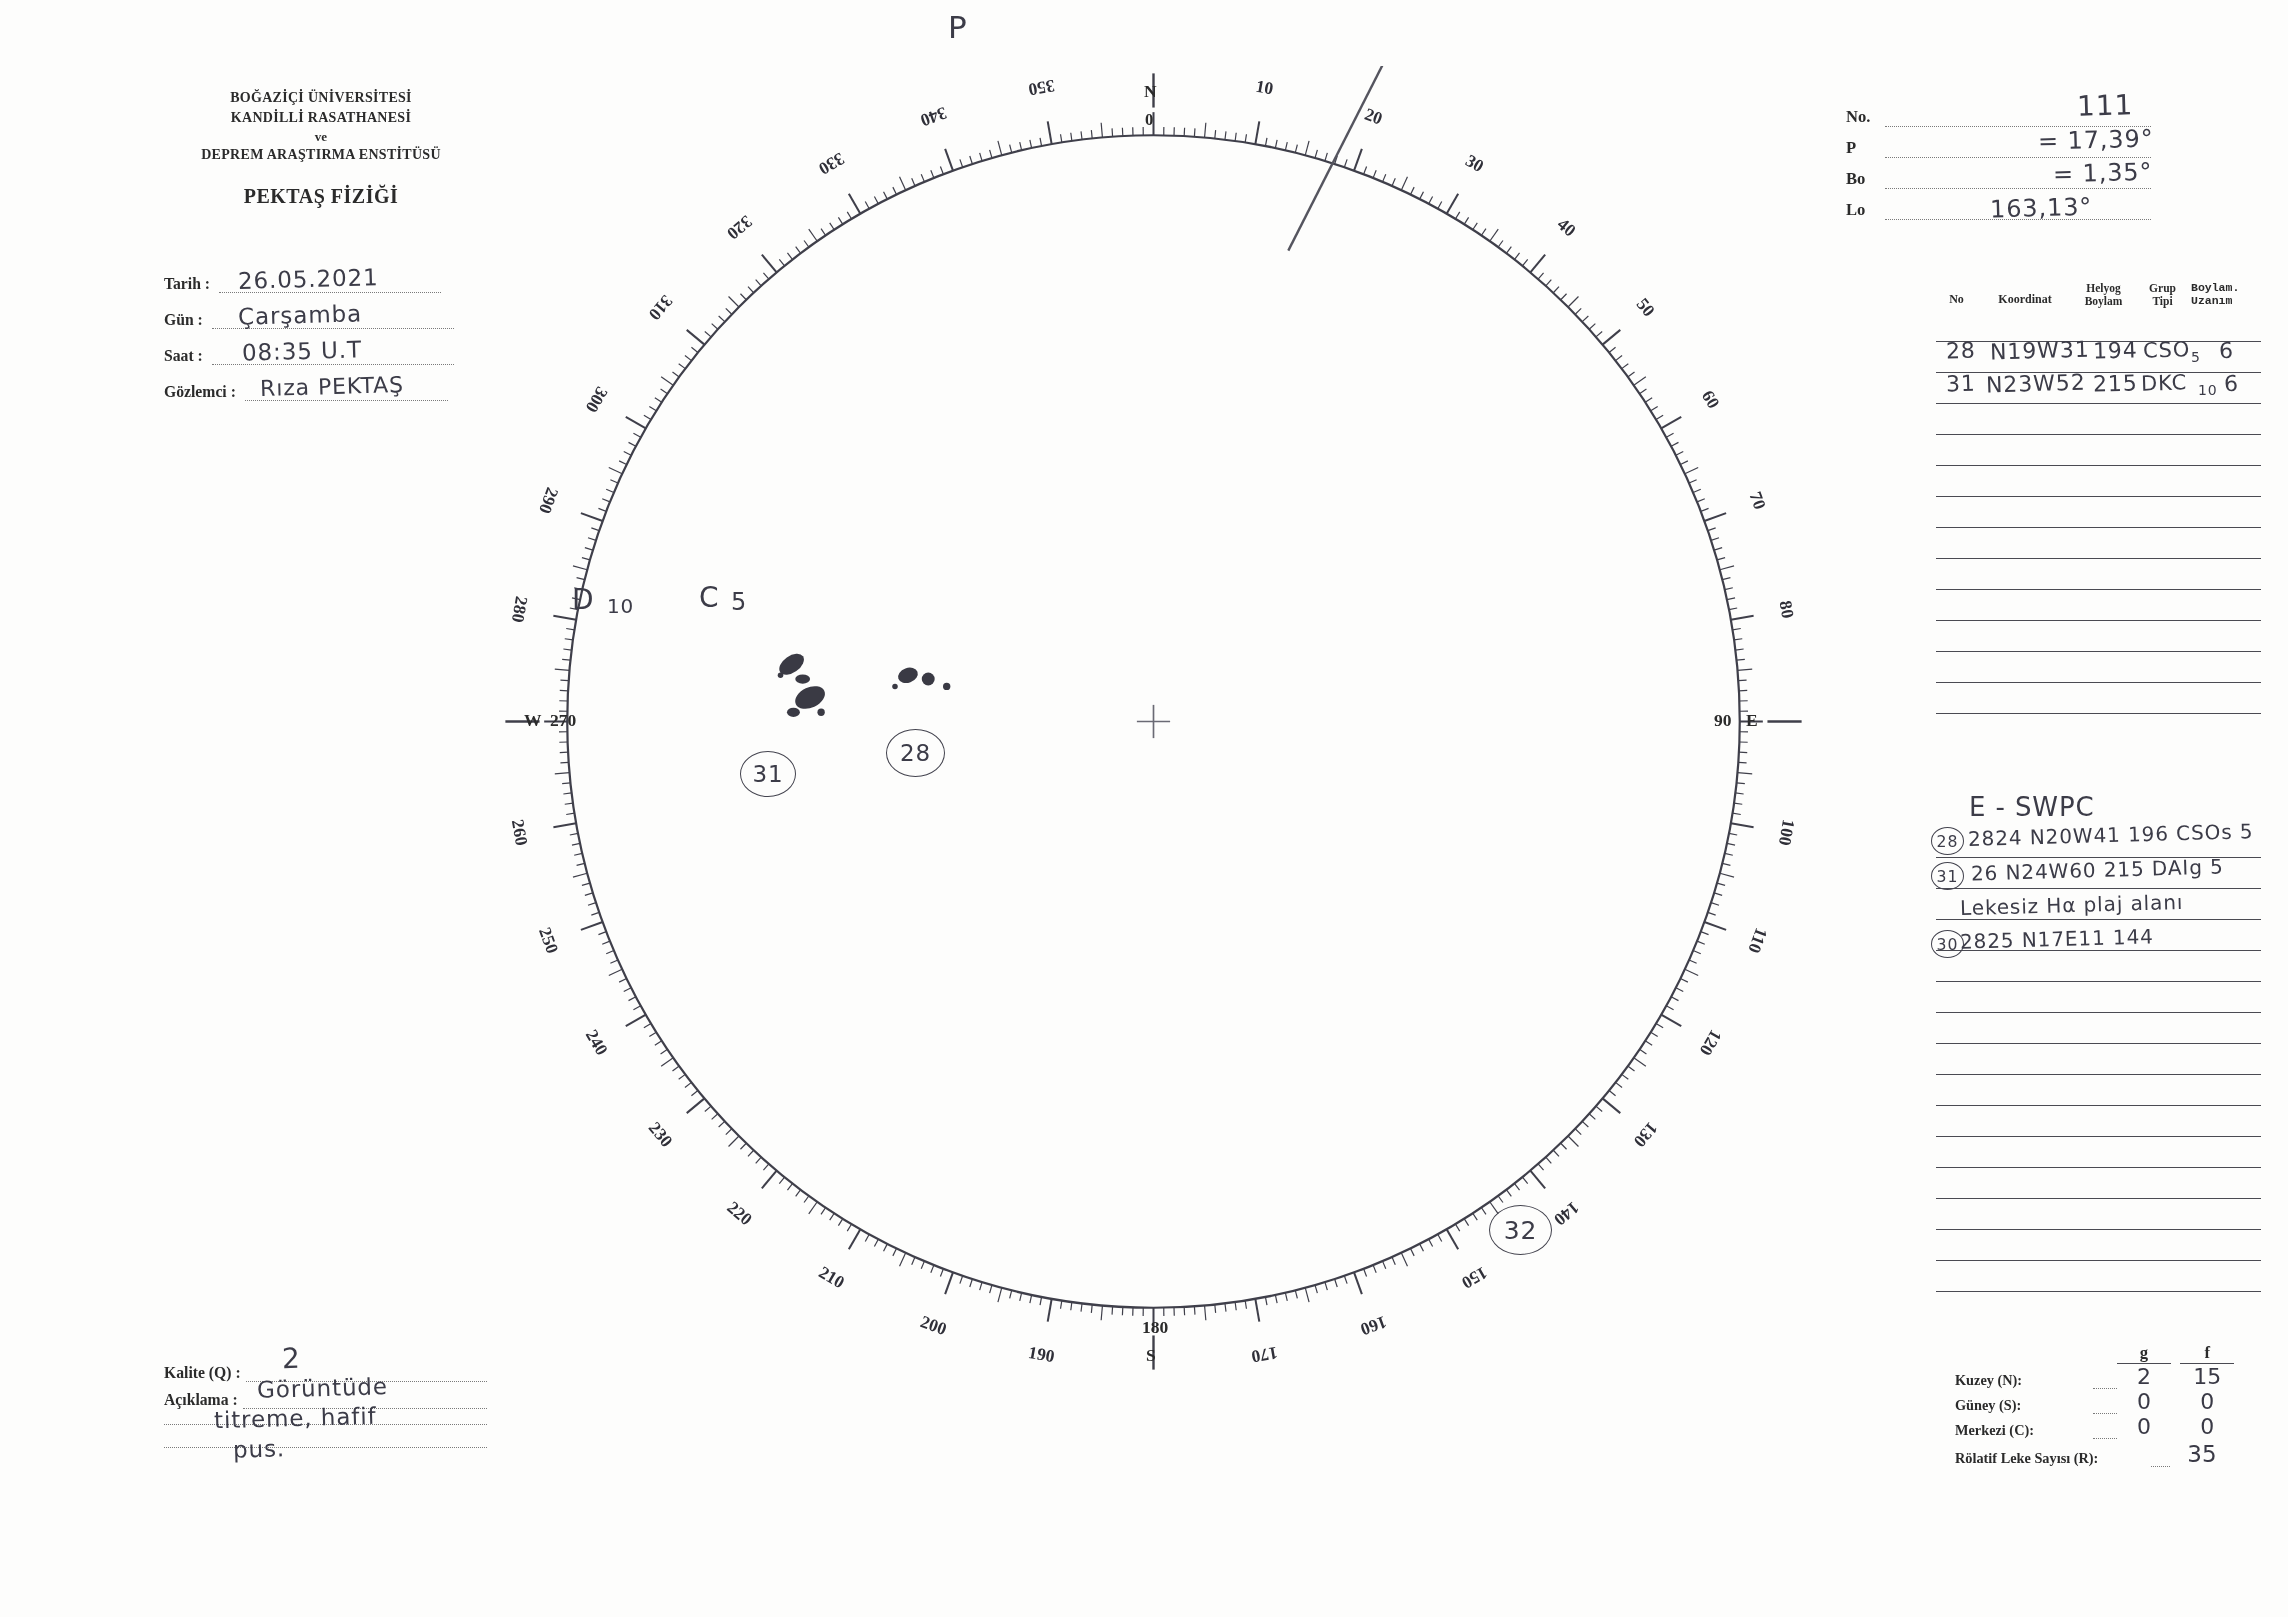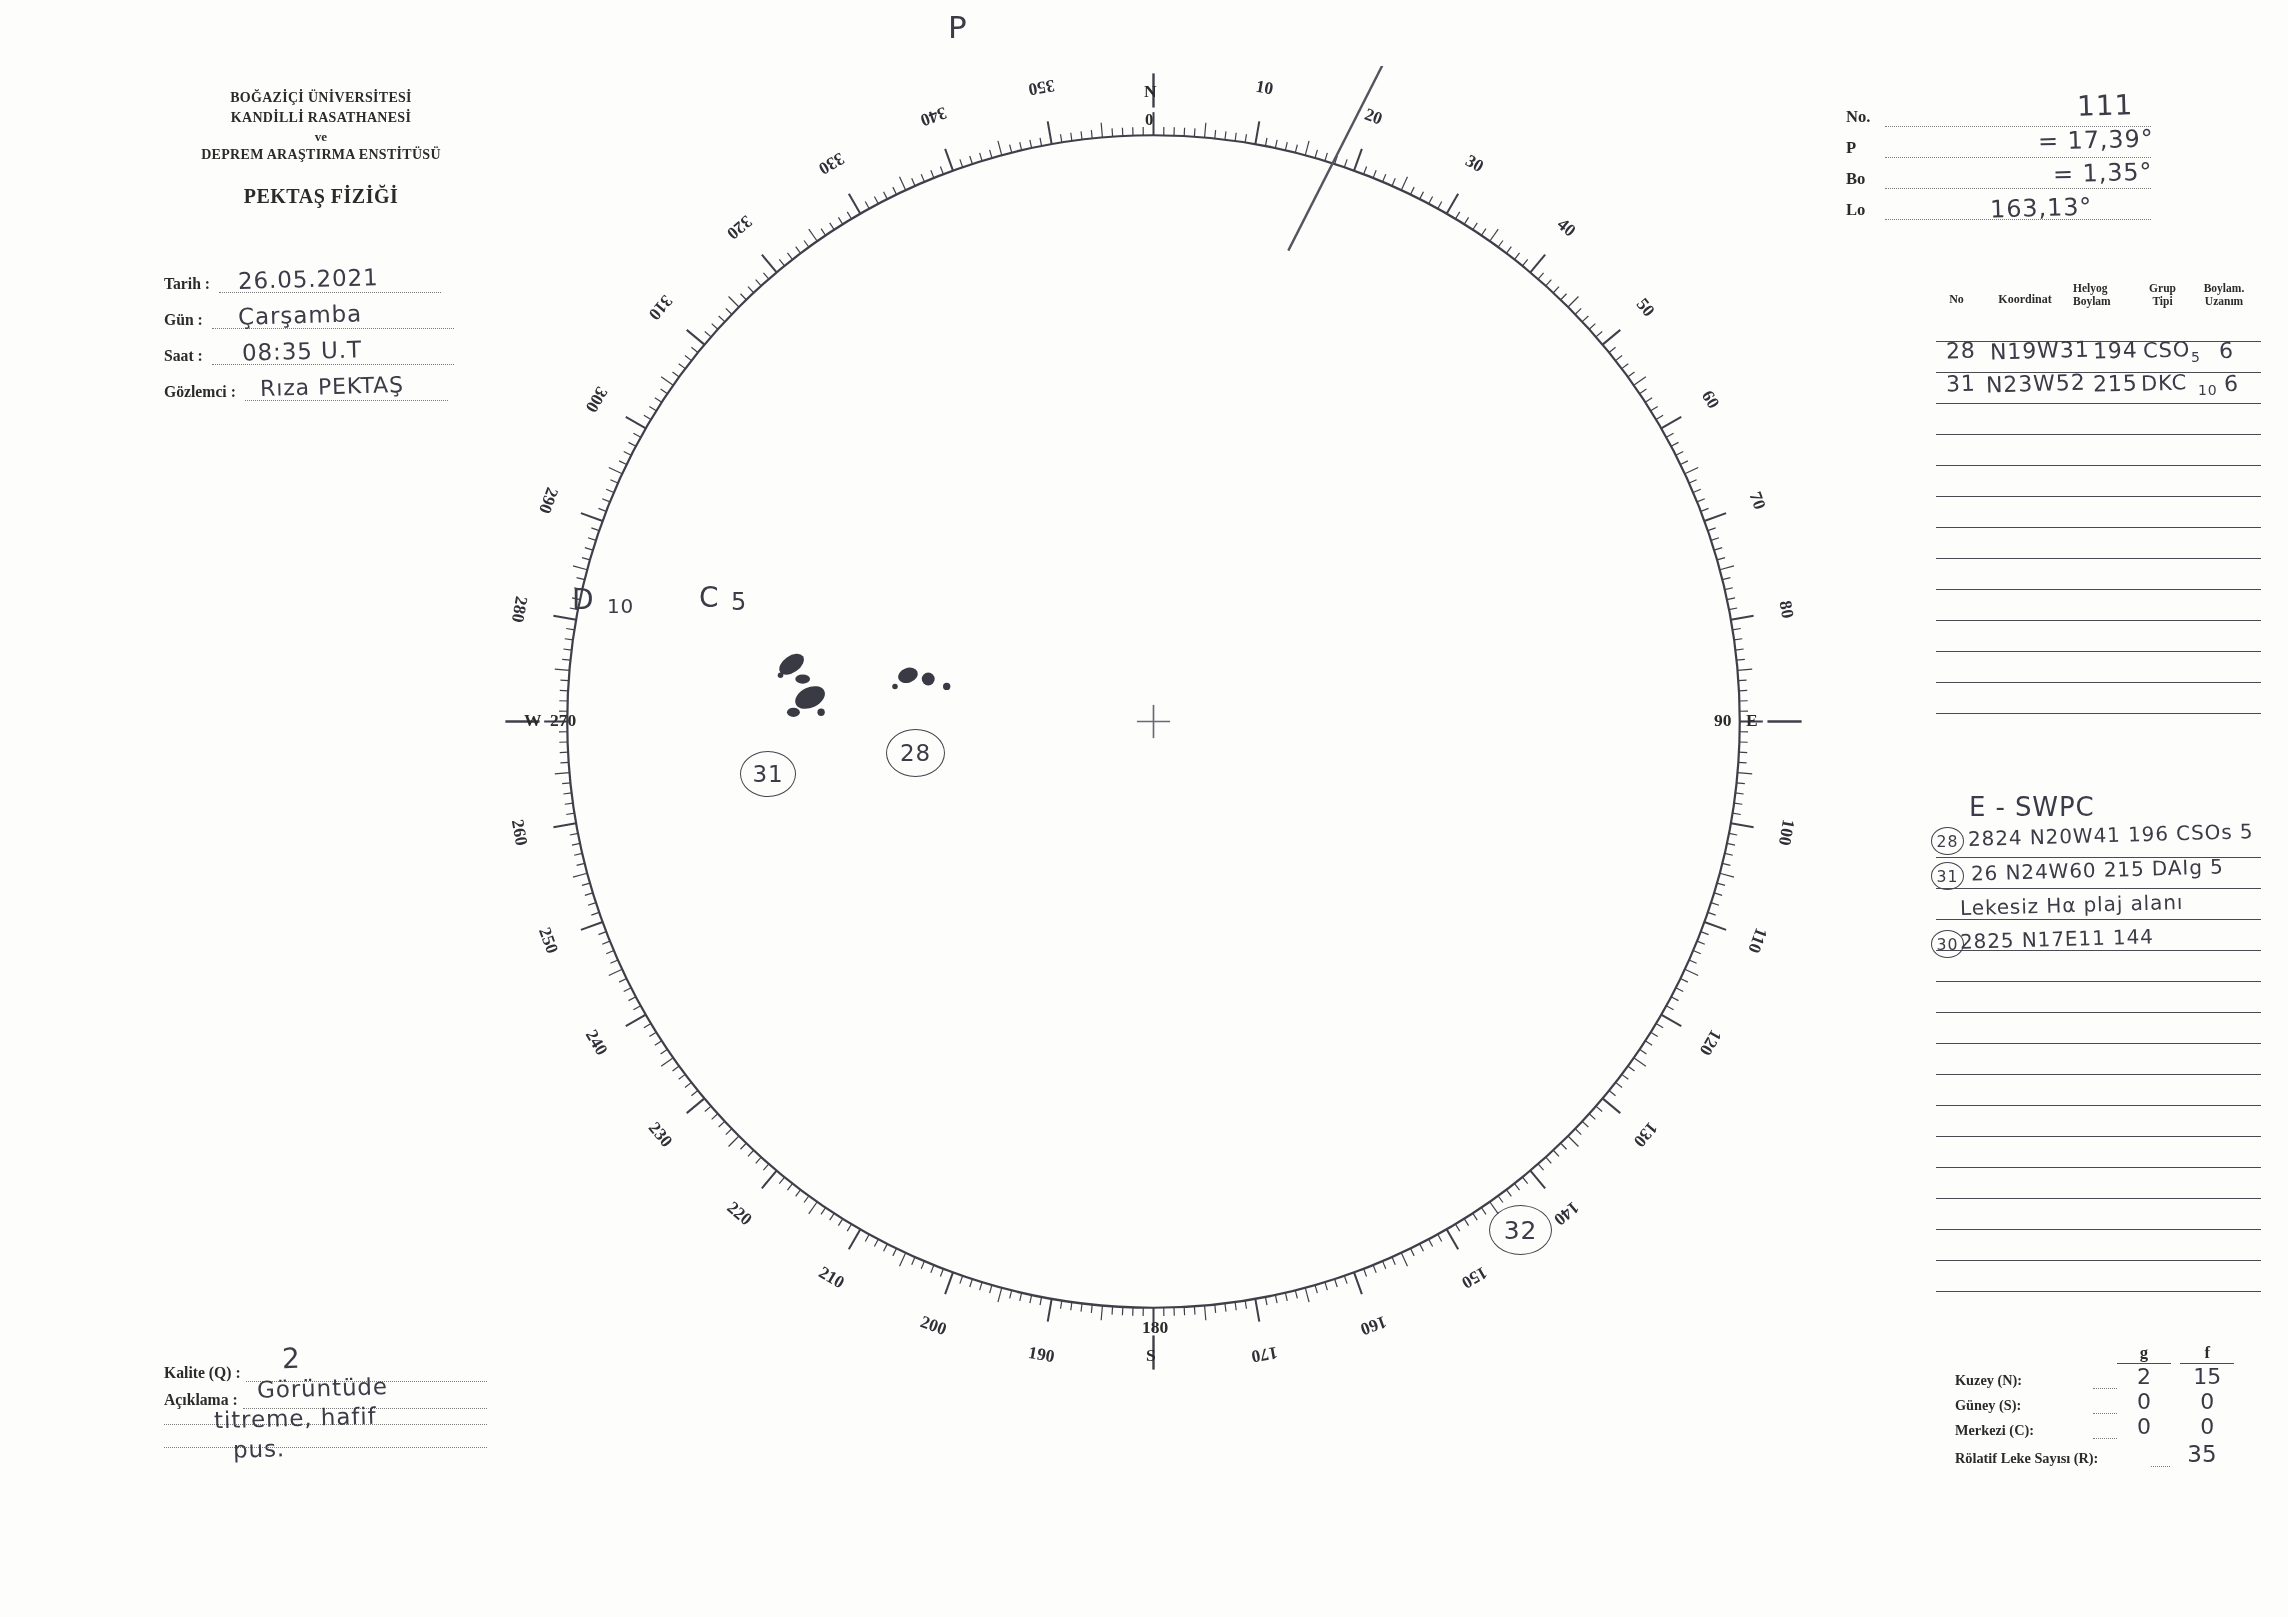--- a/index.html
+++ b/index.html
@@ -558,23 +558,23 @@
   </div>
   <div class="hw it" style="left:2077px; top:89px; font-size:28px;">111</div>
   <div class="hw it" style="left:2038px; top:126px; font-size:24px;">= 17,39°</div>
   <div class="hw it" style="left:2053px; top:159px; font-size:24px;">= 1,35°</div>
   <div class="hw it" style="left:1990px; top:194px; font-size:24px;">163,13°</div>
 
   <div class="rbox" style="left:1936px; top:282px; width:325px;">
     <div style="display:flex; align-items:flex-end; padding-bottom:3.7px;">
       <div style="width:41px; text-align:center; font-size:12px; font-weight:bold;">No</div>
       <div style="width:96px; text-align:center; font-size:12px; font-weight:bold;">Koordinat</div>
-      <div style="width:61px; text-align:left; font-size:11.5px; font-weight:bold; line-height:1.1;">Helyog<br>Boylam</div>
+      <div style="width:61px; text-align:center; font-size:11.5px; font-weight:bold; line-height:1.1;">Helyog<br>Boylam</div>
       <div style="width:57px; text-align:center; font-size:11.5px; font-weight:bold; line-height:1.1;">Grup<br>Tipi</div>
-      <div style="width:66px; text-align:center; font-size:11.5px; font-weight:bold; line-height:1.1;">Boylam.<br>Uzanım</div>
+      <div style="width:66px; font-size:11.5px; font-weight:bold; line-height:1.1;font-family:Liberation Mono, monospace;">Boylam.<br>Uzanım</div>
     </div>
     <div id="gt-rows">
         <div class="ruleline" style="height:30px;"></div>
         <div class="ruleline" style="height:30px;"></div>
         <div class="ruleline" style="height:30px;"></div>
         <div class="ruleline" style="height:30px;"></div>
         <div class="ruleline" style="height:30px;"></div>
         <div class="ruleline" style="height:30px;"></div>
         <div class="ruleline" style="height:30px;"></div>
         <div class="ruleline" style="height:30px;"></div>

